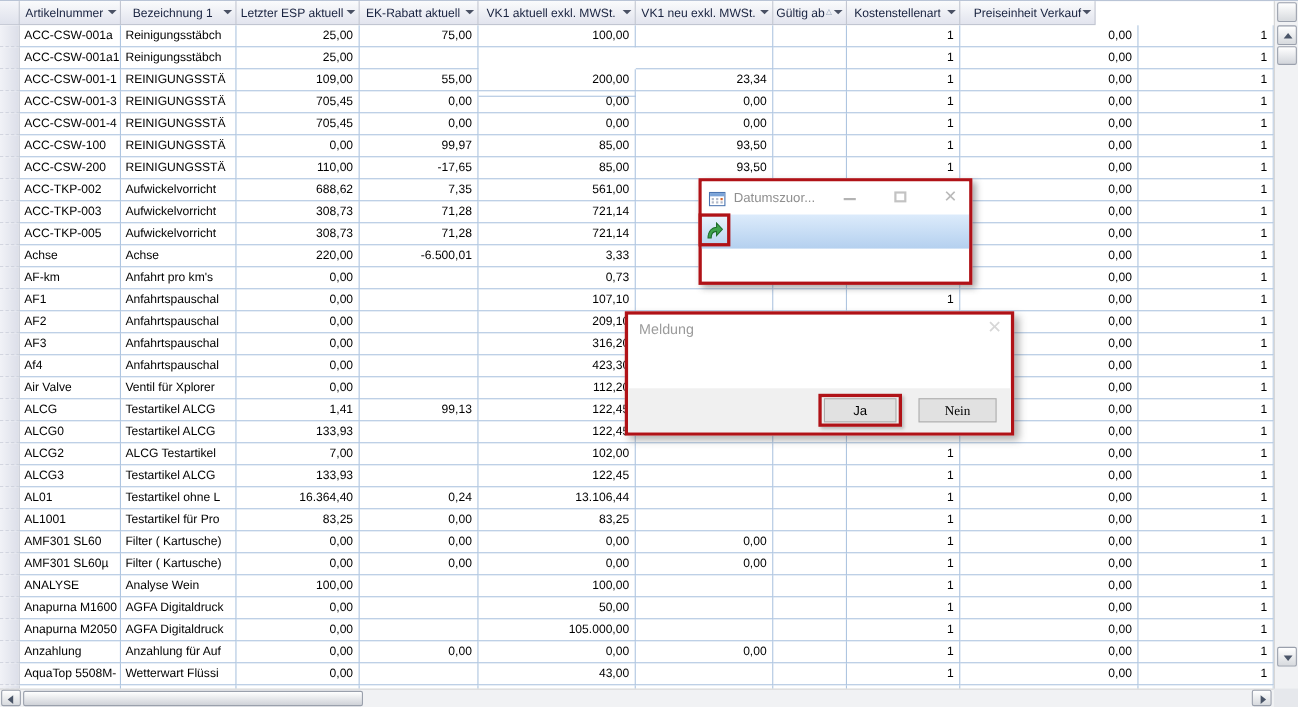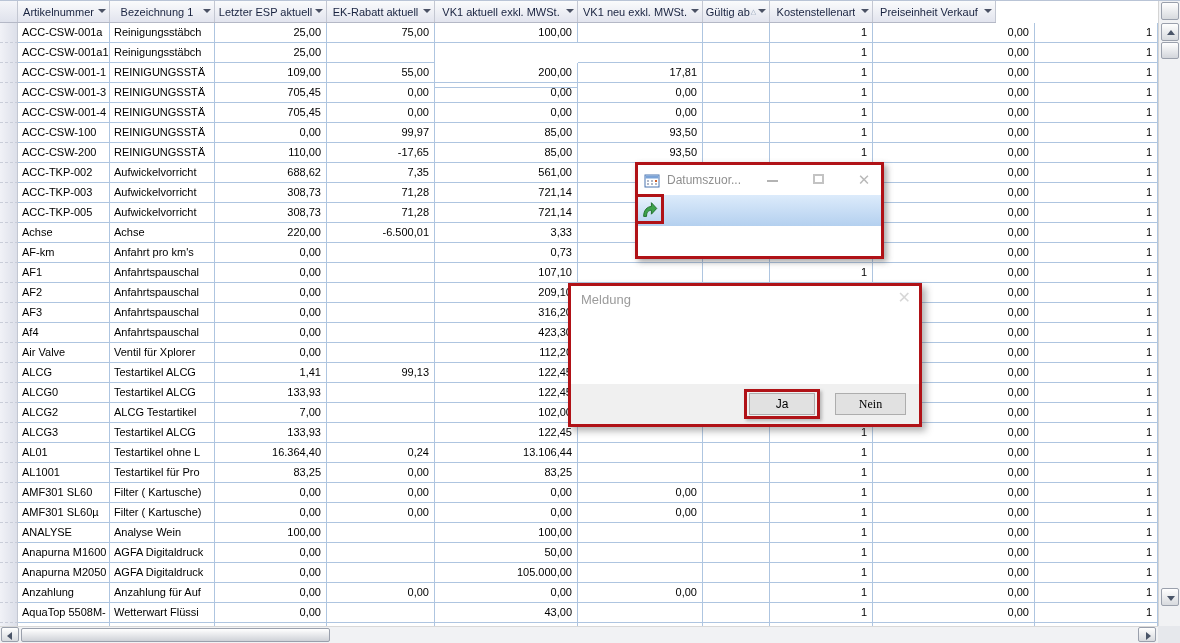--- a/index.html
+++ b/index.html
@@ -71,21 +71,21 @@
   .datecombo-btn{width:20px;height:20px;margin:1px;background:linear-gradient(#fdfdfd,#d9dce2);
                  border:1px solid #b9bfc9;border-radius:3px;position:relative;}
   .datecombo-btn .tri-dn{left:5px;top:8px;border-left-width:4px;border-right-width:4px;border-top-color:#9aa3b2;}
   .grip{position:absolute;right:1px;bottom:1px;width:8px;height:8px;}
   .grip i{position:absolute;width:2px;height:2px;background:#aeb4bd;}
   .grip i:nth-child(1){right:0;bottom:0;}
   .grip i:nth-child(2){right:4px;bottom:0;}
   .grip i:nth-child(3){right:0;bottom:4px;}
 
   
-  .dlg2{position:absolute;left:568px;top:282px;width:354px;height:144px;
+  .dlg2{position:absolute;left:568px;top:282px;width:354px;height:113px;
         border:3px solid #b01217;background:#fff;box-shadow:4px 4px 7px rgba(60,60,60,.4);}
   .dlg2-title{position:absolute;left:10px;top:6px;font-size:13px;color:#9b9b9b;}
   .dlg2-close{position:absolute;right:8px;top:2px;font-size:16px;color:#d7d7d7;}
   .dlg2-msg{position:absolute;left:16px;top:44px;font-size:12.5px;font-weight:600;color:#141414;}
   .dlg2-btnbar{position:absolute;left:0;right:0;bottom:0;height:40px;background:#f0f0f0;
                display:flex;align-items:center;justify-content:flex-end;padding-right:13px;gap:15px;}
   .winbtn{height:22px;background:#e1e1e1;border:1px solid #adadad;font-size:12px;
           font-family:"Liberation Sans",sans-serif;display:flex;align-items:center;justify-content:center;color:#000;}
   .jabox{border:3px solid #b01217;padding:1px 2px;background:transparent;box-shadow:2px 2px 3px rgba(80,80,80,.35);}
   .btn-ja{width:66px;}
@@ -125,21 +125,21 @@
       </div>
       <div class="hcell" style="width: 67px;">
         <span class="hlabel">Gültig ab</span>
         <span class="sortglyph">△</span>
         <i class="harrow"></i>
       </div>
       <div class="hcell" style="width: 103px;">
         <span class="hlabel">Kostenstellenart</span>
         <i class="harrow"></i>
       </div>
-      <div class="hcell" style="width: 123px;">
+      <div class="hcell" style="width: 123px; justify-content: flex-end;">
         <span class="hlabel">Preiseinheit Verkauf</span>
         <i class="harrow"></i>
       </div>
     </div>
 
   <div class="rows" id="rows">
       <div class="row">
         <div class="rowhead"></div>
         <div class="cell c-l" style="width: 92px;">ACC-CSW-001a</div>
         <div class="cell c-l" style="width: 105px;">Reinigungsstäbch</div>
@@ -165,21 +165,21 @@
         <div class="cell c-r" style="width: 162px;">0,00</div>
         <div class="cell c-r" style="width: 123px;">1</div>
       </div>
       <div class="row">
         <div class="rowhead"></div>
         <div class="cell c-l" style="width: 92px;">ACC-CSW-001-1</div>
         <div class="cell c-l" style="width: 105px;">REINIGUNGSSTÄ</div>
         <div class="cell c-r" style="width: 112px;">109,00</div>
         <div class="cell c-r" style="width: 108px;">55,00</div>
         <div class="cell c-r" style="width: 143px;">200,00</div>
-        <div class="cell c-r" style="width: 125px;">17,81</div>
+        <div class="cell c-r" style="width: 125px;">23,34</div>
         <div class="cell c-l" style="width: 67px;"></div>
         <div class="cell c-r" style="width: 103px;">1</div>
         <div class="cell c-r" style="width: 162px;">0,00</div>
         <div class="cell c-r" style="width: 123px;">1</div>
       </div>
       <div class="row">
         <div class="rowhead"></div>
         <div class="cell c-l" style="width: 92px;">ACC-CSW-001-3</div>
         <div class="cell c-l" style="width: 105px;">REINIGUNGSSTÄ</div>
         <div class="cell c-r" style="width: 112px;">705,45</div>

